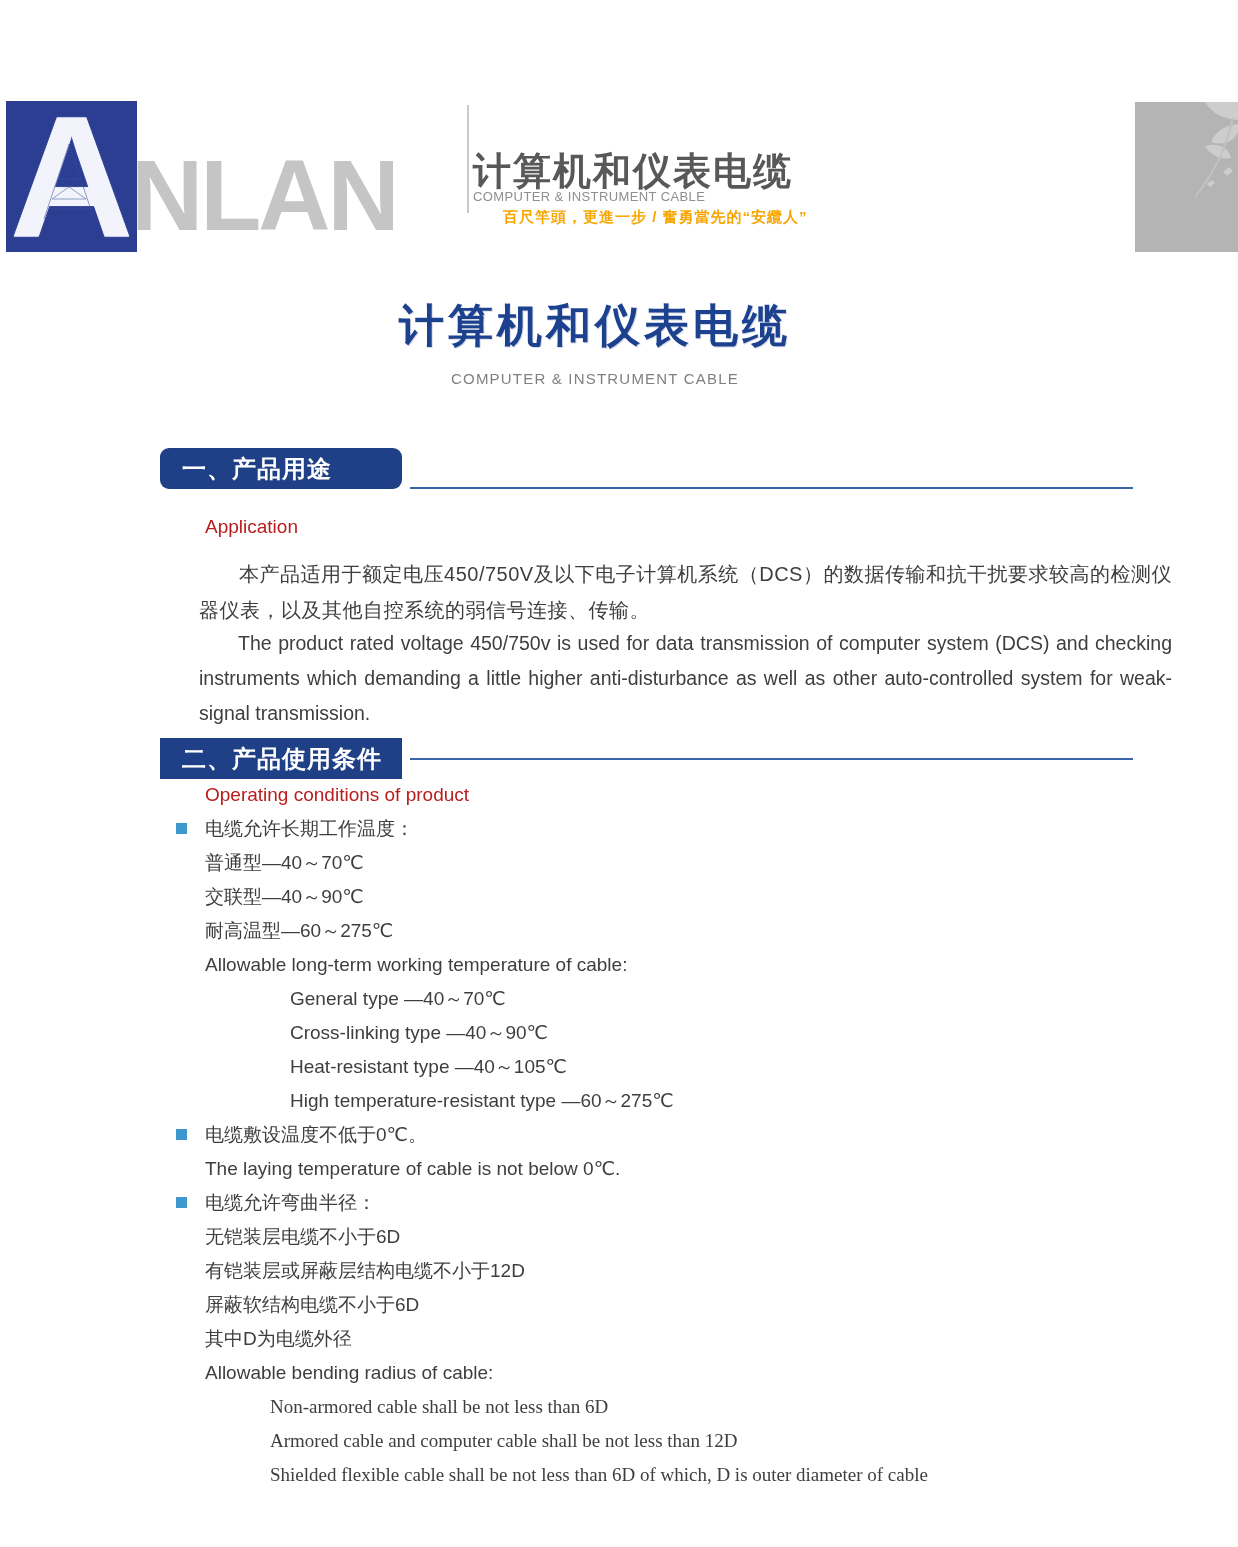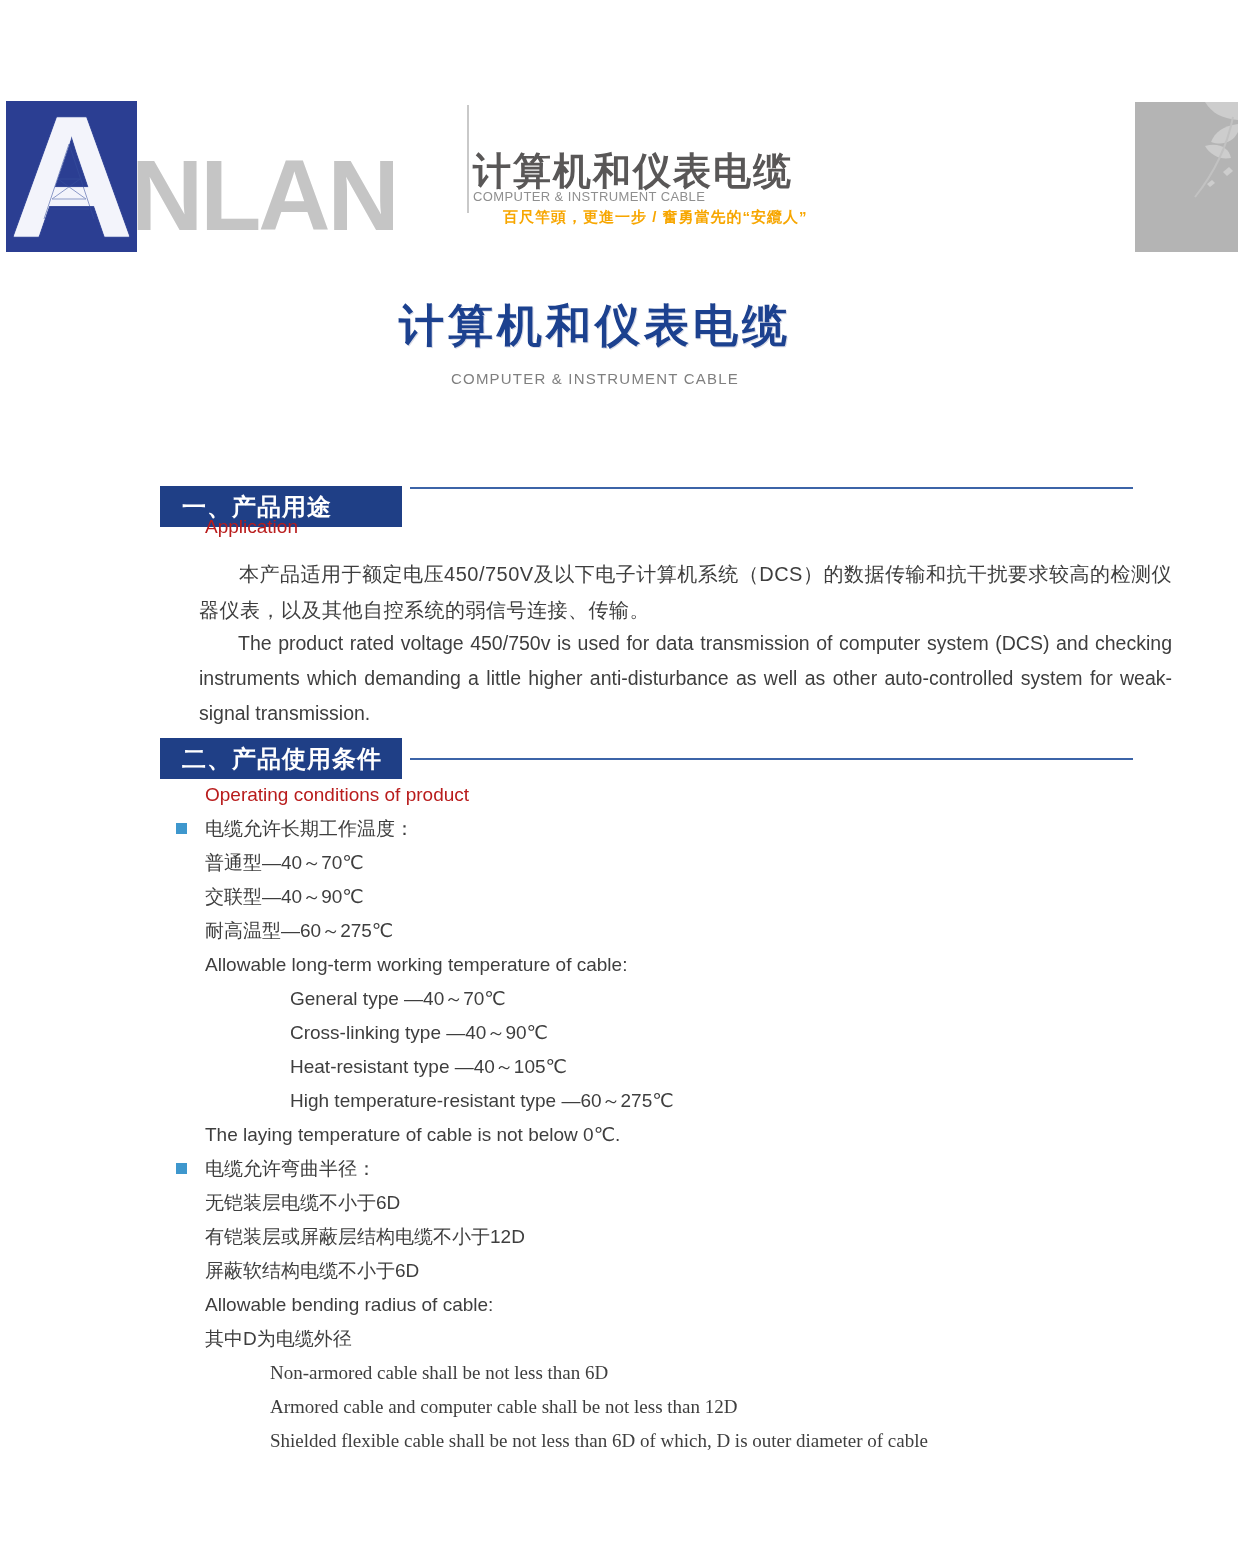--- a/index.html
+++ b/index.html
@@ -71,21 +71,21 @@
     position: absolute; left: 160px; width: 242px; height: 41px;
     background: var(--accent-blue, #1f3f86);
     color: #ffffff; font-size: 24px; font-weight: bold;
     line-height: 41px; padding-left: 22px; letter-spacing: 1px;
     box-sizing: border-box; white-space: nowrap;
   }
   .sec-rule {
     position: absolute; left: 410px; width: 723px; height: 2px;
     background: var(--rule-blue, #3c64a8);
   }
-  .sec-box.s1 { top: 486px; }
+  .sec-box.s1 { top: 448px; border-radius: 9px; }
   .sec-rule.s1 { top: 487px; }
   .sec-box.s2 { top: 738px; }
   .sec-rule.s2 { top: 758px; }
   .sec-sub-en { position: absolute; left: 205px; font-size: 19px; color: #b91c1c; }
   .sec-sub-en.s1 { top: 516px; }
   .sec-sub-en.s2 { top: 784px; }
 
   
   .para {
     position: absolute; left: 160px; width: 973px;
@@ -157,25 +157,26 @@
   <div class="cond-list">
       <div class="cond-line bullet"><span class="bullet-sq"></span><span>电缆允许长期工作温度：</span></div>
       <div class="cond-line plain"><span>普通型—40～70℃</span></div>
       <div class="cond-line plain"><span>交联型—40～90℃</span></div>
       <div class="cond-line plain"><span>耐高温型—60～275℃</span></div>
       <div class="cond-line plain"><span>Allowable long-term working temperature of cable:</span></div>
       <div class="cond-line indent-deep"><span>General type —40～70℃</span></div>
       <div class="cond-line indent-deep"><span>Cross-linking type —40～90℃</span></div>
       <div class="cond-line indent-deep"><span>Heat-resistant type —40～105℃</span></div>
       <div class="cond-line indent-deep"><span>High temperature-resistant type —60～275℃</span></div>
+      <div class="cond-line bullet"><span class="bullet-sq"></span><span>电缆敷设温度不低于0℃。</span></div>
       <div class="cond-line plain"><span>The laying temperature of cable is not below 0℃.</span></div>
       <div class="cond-line bullet"><span class="bullet-sq"></span><span>电缆允许弯曲半径：</span></div>
       <div class="cond-line plain"><span>无铠装层电缆不小于6D</span></div>
       <div class="cond-line plain"><span>有铠装层或屏蔽层结构电缆不小于12D</span></div>
       <div class="cond-line plain"><span>屏蔽软结构电缆不小于6D</span></div>
+      <div class="cond-line plain"><span>其中D为电缆外径</span></div>
       <div class="cond-line plain"><span>Allowable bending radius of cable:</span></div>
-      <div class="cond-line plain"><span>其中D为电缆外径</span></div>
       <div class="cond-line indent"><span>Non-armored cable shall be not less than 6D</span></div>
       <div class="cond-line indent"><span>Armored cable and computer cable shall be not less than 12D</span></div>
       <div class="cond-line indent"><span>Shielded flexible cable shall be not less than 6D of which, D is outer diameter of cable</span></div>
     </div>
 
 </div>
 
 </body></html>

